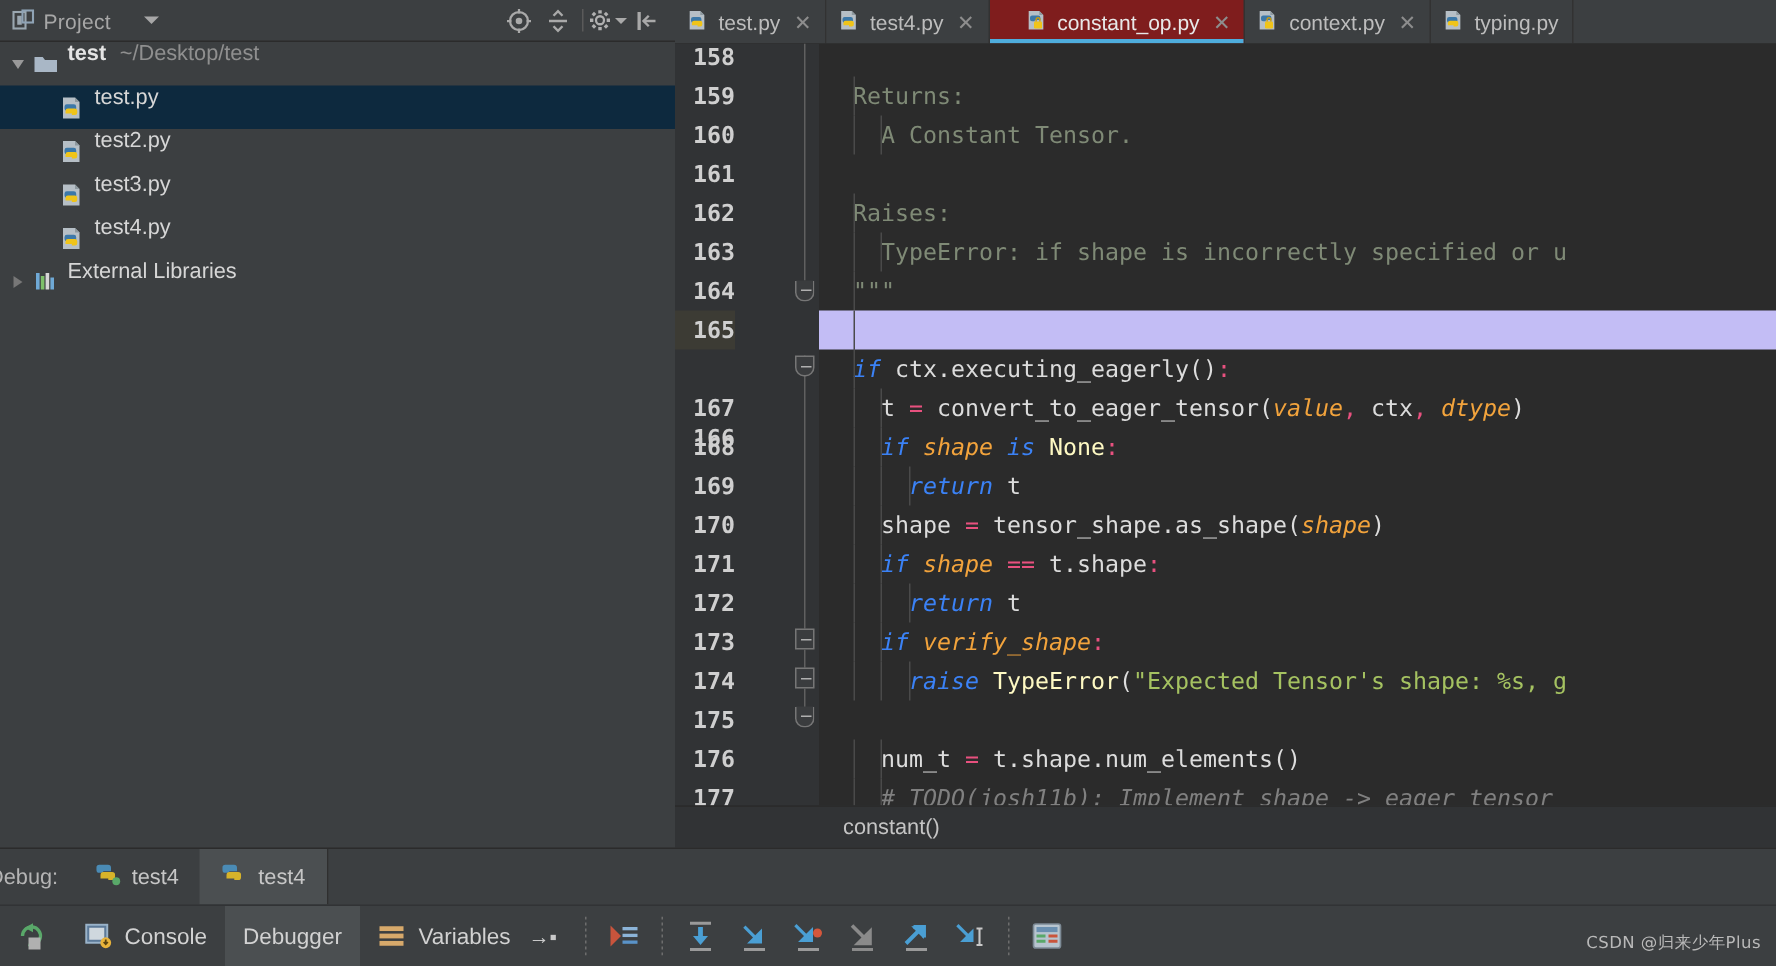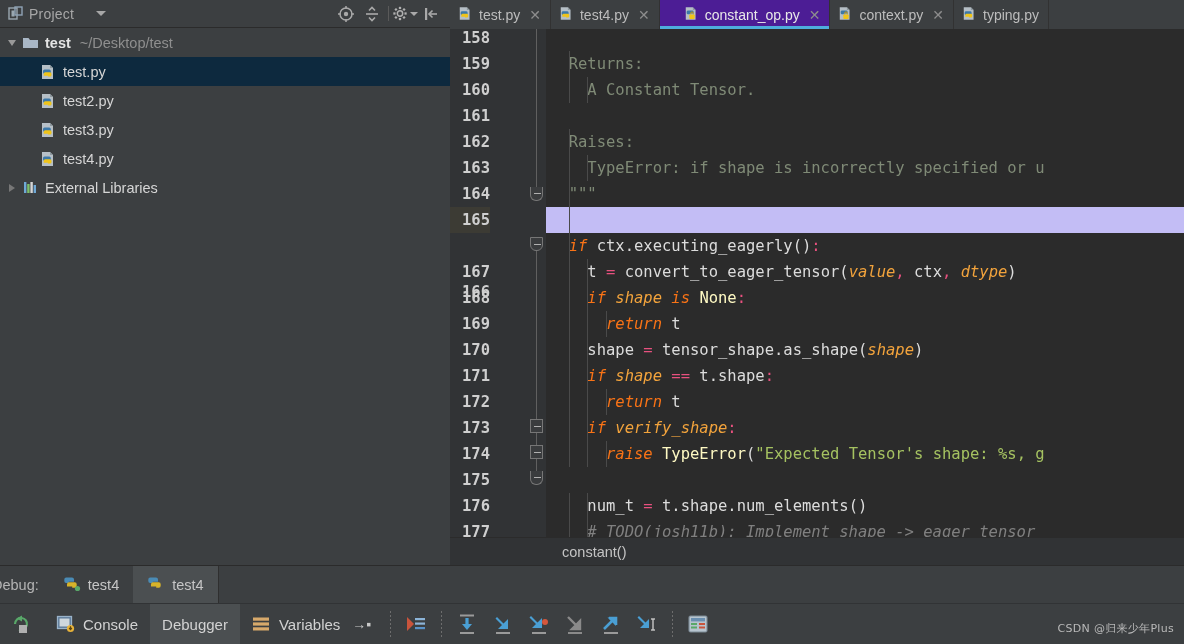--- a/index.html
+++ b/index.html
@@ -33,21 +33,21 @@
     width:0;height:0;border-left:5px solid transparent;border-right:5px solid transparent;
     border-top:5px solid #a7a7a7; margin-left: 22px;
   }
   .hdr-spacer { flex: 1; }
   .hdr-btn { width: 26px; height: 24px; display:flex; align-items:center; justify-content:center; }
   .hdr-sep { width:1px; height:15px; background:#5a5a5a; margin: 0 3px; }
 
   
   #project-tree { padding-top: 0px; }
   .tree-row {
-    height: 29px; display: flex; align-items: center;
+    height: 29px; display: flex; 
     padding-left: 4px; font-size: 14.5px; color: #bbbbbb;
     white-space: nowrap;
   }
   .tree-row.selected { background: #0d293e; }
   .twisty {
     width: 16px; display:flex; align-items:center; justify-content:center; flex:0 0 16px;
   }
   .tri-down { width:0;height:0;border-left:4.5px solid transparent;border-right:4.5px solid transparent;border-top:6px solid #999; }
   .tri-right { width:0;height:0;border-top:4.5px solid transparent;border-bottom:4.5px solid transparent;border-left:6px solid #777; }
   .tree-indent { width: 34px; flex: 0 0 34px; }
@@ -66,21 +66,21 @@
     display: flex; align-items: stretch; overflow: hidden;
   }
   .tab {
     display:flex; align-items:center; gap:5px;
     padding: 0 9px 0 8px;
     font-size: 14px; color:#bdbdbd;
     border-right: 1px solid #323232;
     position: relative; white-space: nowrap;
     background: #3c3f41;
   }
-  .tab.active { background: #4c1d95; color:#e8e8e8;padding-left:24px; }
+  .tab.active { background: #7f1d1d; color:#e8e8e8;padding-left:24px; }
   .tab.active::after {
     content:""; position:absolute; left:0; right:0; bottom:0; height:3px; background:#4eaddd;
   }
   .tab .close-x { color:#8d8d8d; font-size: 14px; margin-left: 4px; }
 
   #code-area {
     position: relative; width: 734px; height: 508px; background: #2b2b2b; overflow: hidden;
   }
   #gutter {
     position:absolute; left:0; top:0; width: 96px; height:100%;
@@ -105,21 +105,21 @@
 
   #code-text {
     position:absolute; left:96px; top:0; width: 638px; height:100%;
     font-family: "DejaVu Sans Mono", monospace; font-size: 15.5px; line-height: 26px;
   }
   .cline { height:26px; white-space: pre; position:relative; padding-left: 4px; }
   .cline.current { background:#c3bdf5; }
   .indent-guide { position:absolute; top:0; height:26px; width:1px; background:#4a4a4a; }
 
   .tok-doc   { color:#7f8a76; }
-  .tok-kw    { color:#f97316; font-style: italic; }
+  .tok-kw    { color:#3b82f6; font-style: italic; }
   .tok-kw2   { color:#fef9c3; }
   .tok-plain { color:#dcdcdc; }
   .tok-param { color:#f2a33c; font-style: italic; }
   .tok-op    { color:#e8517f; }
   .tok-str   { color:#a5c261; }
   .tok-comment { color:#808080; font-style: italic; }
   .cline.current .tok-plain { color:#2b2b2b; }
 
   #breadcrumb {
     position:absolute; left:0; bottom:0; width:734px; height:28px;

